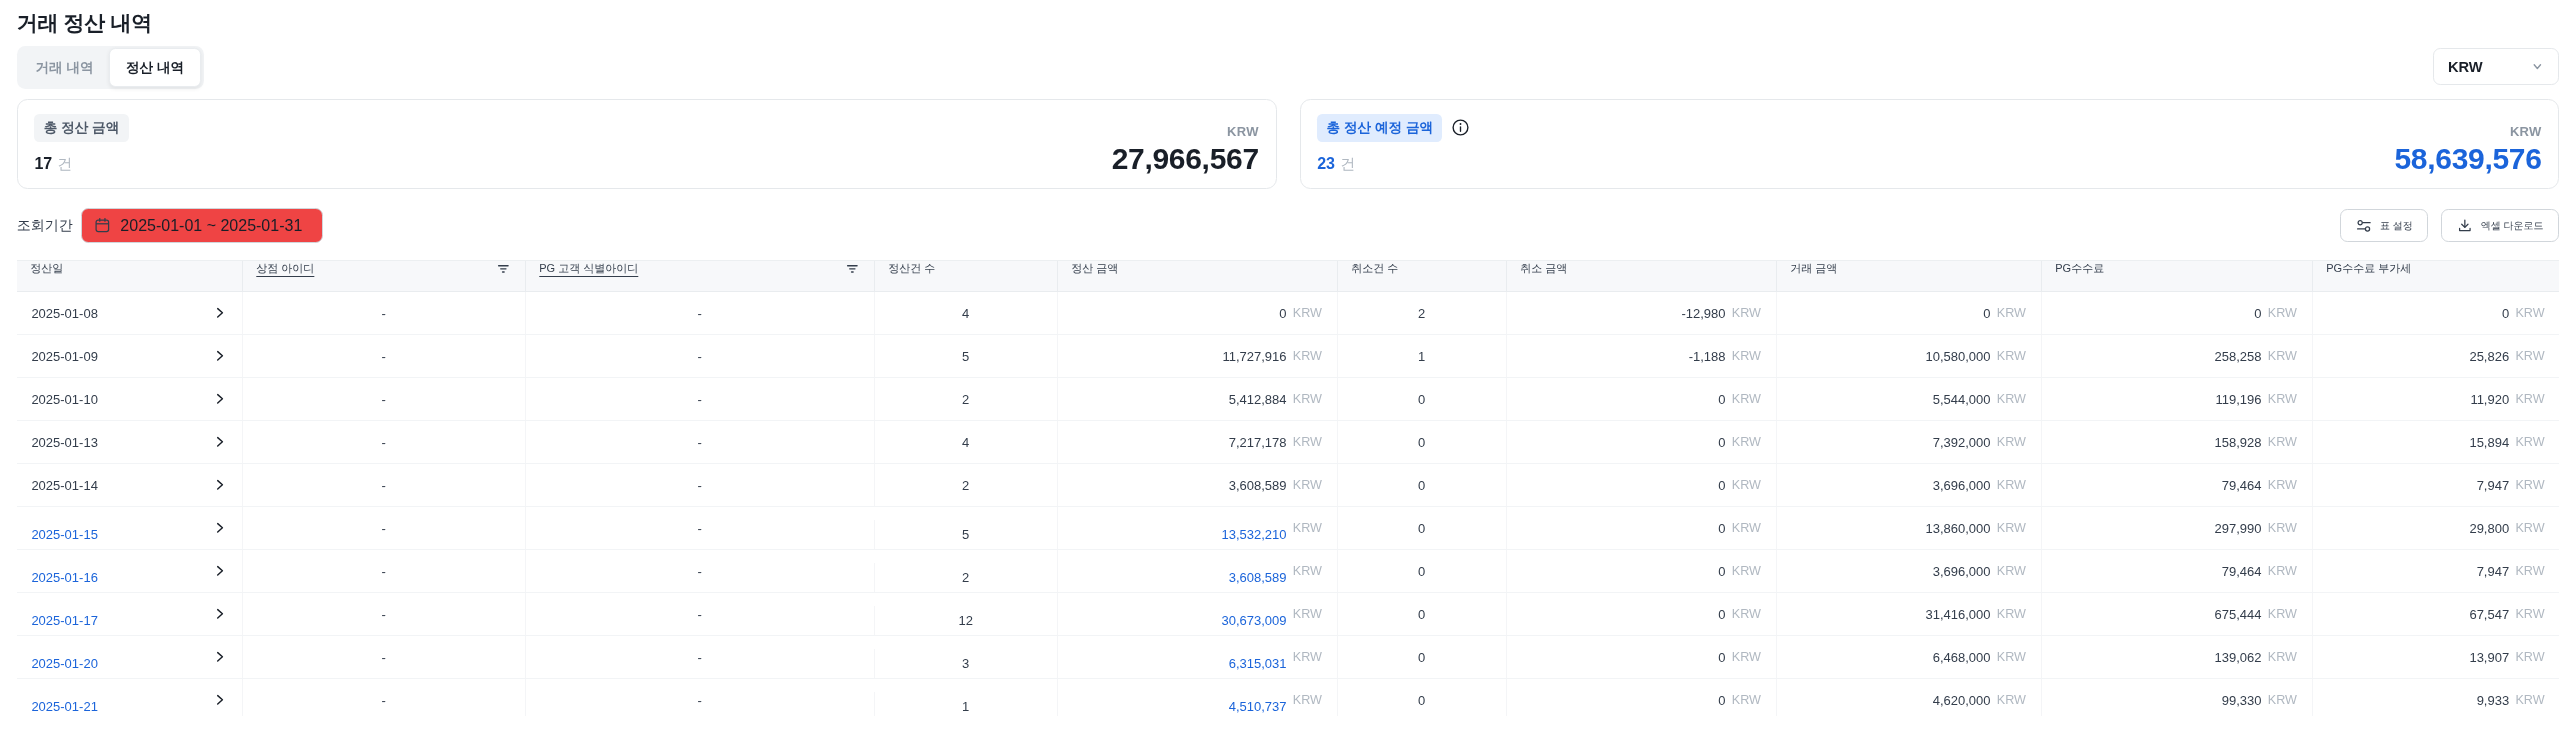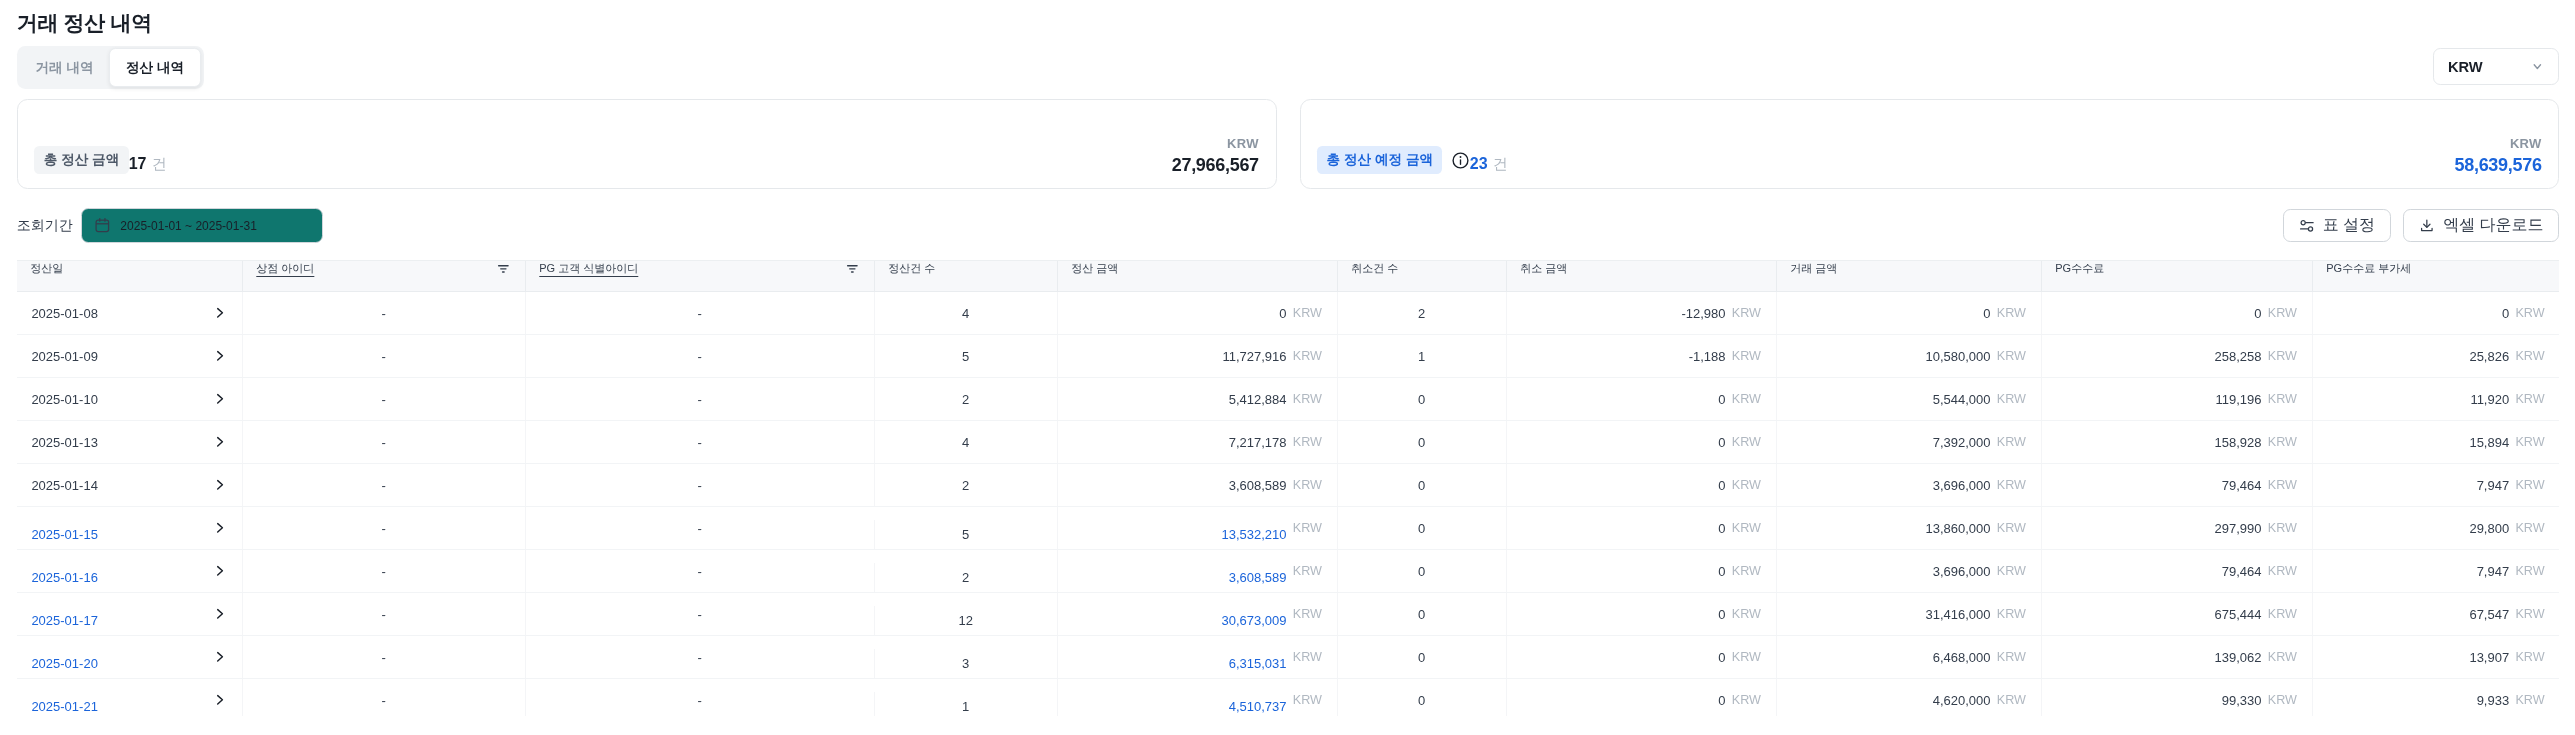--- a/index.html
+++ b/index.html
@@ -12,37 +12,37 @@
   
   .page-title{position:absolute;top:9.4px;left:16.7px;font-size:21px;font-weight:700;letter-spacing:-0.3px;color:#191f28;}
   .tabs{position:absolute;top:46px;left:16.7px;display:inline-flex;align-items:center;background:#f2f4f6;border-radius:8.4px;padding:3.1px;box-sizing:border-box;height:43px;}
   .tab{display:flex;align-items:center;height:37px;padding:0 15.7px;font-size:13.6px;font-weight:600;color:#8b95a1;border-radius:6.3px;cursor:pointer;white-space:nowrap;}
   .tab.active{background:#fff;color:#191f28;border:0.5px solid #e9ecef;box-shadow:0 1.6px 4.2px rgba(0,0,0,.07);}
   .currency-select{position:absolute;top:48px;right:16.7px;width:126px;height:37px;border:1px solid #e5e8eb;border-radius:7.3px;background:#fff;display:flex;align-items:center;padding:0 13.6px;box-sizing:border-box;font-size:14.7px;font-weight:600;color:#191f28;cursor:pointer;}
   .currency-select .chev{margin-left:auto;display:flex;}
   
   .cards{position:absolute;top:99px;left:16.7px;right:16.7px;display:flex;gap:23px;}
   .card{flex:1;height:90px;border:1px solid #e5e8eb;border-radius:10.5px;box-sizing:border-box;padding:13.6px 16.7px;display:flex;justify-content:space-between;background:#fff;}
-  .card-left{display:flex;flex-direction:row;justify-content:space-between;align-items:flex-end;}
+  .card-left{display:flex;flex-direction:column;justify-content:space-between;align-items:flex-start;}
   .badge-row{display:flex;align-items:center;gap:8.4px;}
   .badge{font-size:13.6px;font-weight:600;padding:5.2px 9.4px;border-radius:5.2px;background:#f2f4f6;color:#4e5968;white-space:nowrap;}
   .badge.blue{background:#e0ecfe;color:#1b64da;}
   .count-row{font-size:16px;font-weight:700;color:#191f28;}
   .count-row .num.blue{color:#1b64da;}
   .count-unit{color:#b0b8c1;font-weight:400;font-size:15px;margin-left:5.2px;}
   .card-right{display:flex;flex-direction:column;justify-content:flex-end;align-items:flex-end;}
   .krw-label{color:#8b95a1;font-size:13px;font-weight:600;margin-bottom:5.2px;letter-spacing:0.3px;}
-  .amount{font-size:18px;font-weight:700;color:#191f28;letter-spacing:-0.3px;line-height:1;}
+  .amount{font-size:30px;font-weight:700;color:#191f28;letter-spacing:-0.3px;line-height:1;}
   .amount.blue{color:#1b64da;}
   
   .filter-row{position:absolute;top:208px;left:16.7px;display:flex;align-items:center;height:35px;}
   .filter-label{font-size:14px;color:#333d4b;margin-right:8px;}
-  .date-input{width:242px;height:35px;border:1px solid #d1d6db;border-radius:7.3px;background:#0f766e;display:flex;align-items:center;gap:9.4px;padding:0 12.6px;box-sizing:border-box;font-size:12px;color:#191f28;cursor:pointer;white-space:nowrap;}
+  .date-input{width:242px;height:35px;border:1px solid #d1d6db;border-radius:7.3px;background:#ef4444;display:flex;align-items:center;gap:9.4px;padding:0 12.6px;box-sizing:border-box;font-size:16px;color:#191f28;cursor:pointer;white-space:nowrap;}
   .action-buttons{position:absolute;top:209px;right:16.7px;display:flex;gap:12.6px;}
-  .btn{height:33px;border:1px solid #d1d6db;border-radius:7.3px;background:#fff;display:flex;align-items:center;gap:8.4px;padding:0 14.7px;font-size:16px;font-weight:500;color:#333d4b;cursor:pointer;white-space:nowrap;}
+  .btn{height:33px;border:1px solid #d1d6db;border-radius:7.3px;background:#fff;display:flex;align-items:center;gap:8.4px;padding:0 14.7px;font-size:10px;font-weight:500;color:#333d4b;cursor:pointer;white-space:nowrap;}
   
   .table{position:absolute;top:260px;left:16.7px;right:16.7px;}
   .t-grid{display:grid;grid-template-columns:225px 283px 349px 183px 280px 169px 270px 265px 271px 1fr;}
   .t-header{background:#f7f8fa;border-top:1px solid #eceff1;border-bottom:1px solid #e9ecef;height:30px;}
   .t-header > .cell{display:flex;align-items:flex-start;padding:0 13.6px;font-size:11px;font-weight:500;color:#333d4b;overflow:hidden;white-space:nowrap;}
   .t-header > .cell + .cell{border-left:1px solid #e9ecef;}
   .col-label.underlined{text-decoration:underline;text-underline-offset:4.2px;text-decoration-thickness:1px;}
   .filter-ic{margin-left:auto;display:flex;cursor:pointer;padding-left:7.3px;}
   .t-row{height:42px;border-bottom:1px solid #f2f4f6;background:#fff;}
   .t-body .t-row:last-child{border-bottom-color:#e9ecef;}

